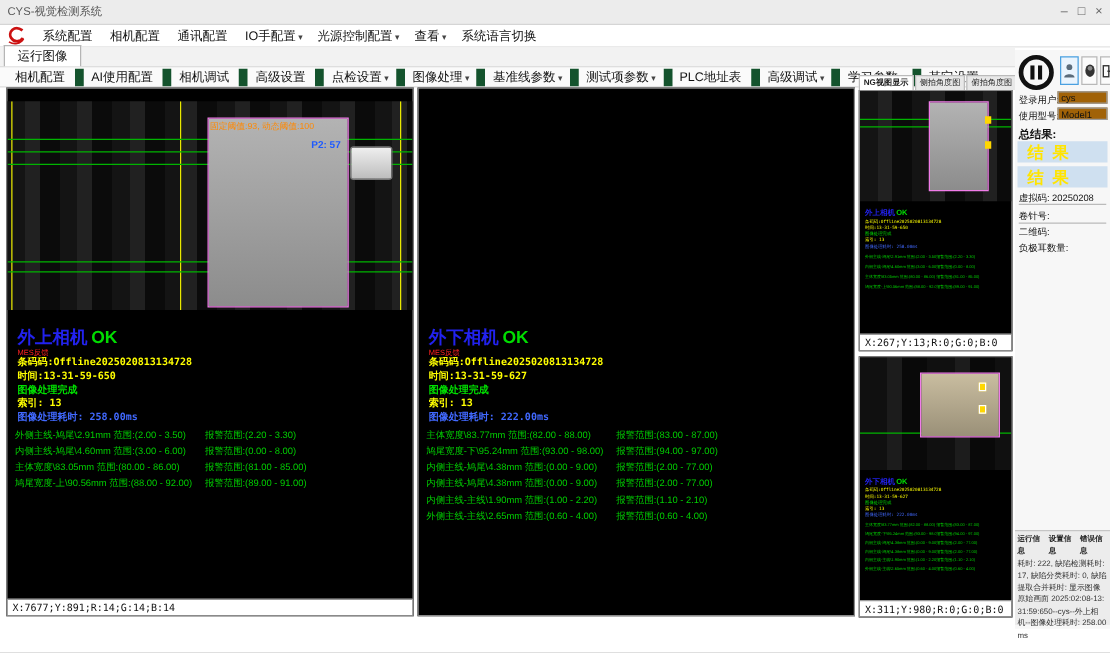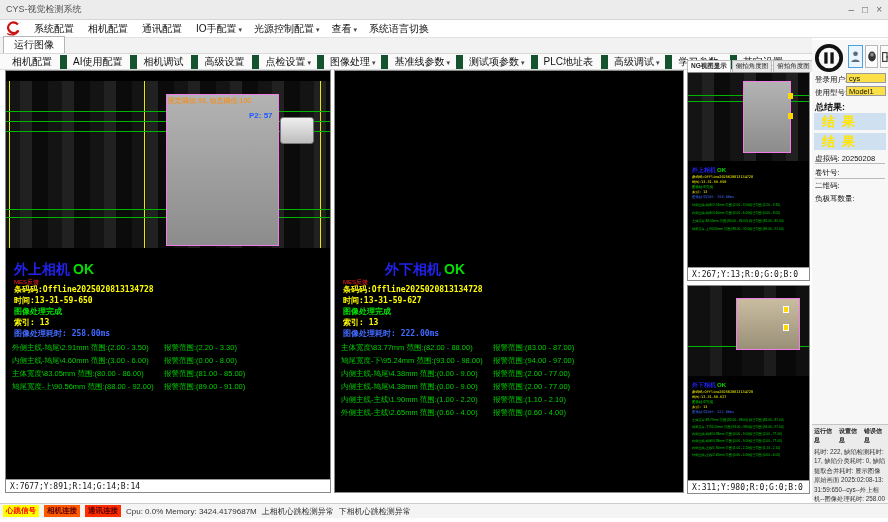--- a/index.html
+++ b/index.html
@@ -70,21 +70,21 @@
   .mini-rows .mrow{height:8px;}
   .mini-rows .measure{width:57px;font-size:3.2px;}
   .mini-rows .alarm{font-size:3.2px;}
   .mini-rows6 .mrow{height:7px;}
 
   
   .rpanel{left:812px;top:40px;width:76px;height:463px;background:#f7f7f7;}
   .rbtn{position:absolute;background:#fbfbfb;border:1px solid #b8b8b8;display:flex;align-items:center;justify-content:center;}
   .rbtn.sel{border:1px solid #4aa0e0;background:#eaf4fd;}
   .rlabel{position:absolute;font-size:7.5px;color:#111;white-space:nowrap;}
-  .rvalue{position:absolute;background:#fde047;border:1px solid #9a9a9a;font-size:7.5px;color:#111;
+  .rvalue{position:absolute;background:#a16207;border:1px solid #9a9a9a;font-size:7.5px;color:#111;
     padding:0 2px;height:10px;line-height:9px;white-space:nowrap;}
   .result-box{position:absolute;background:#cfe0f0;color:#ffe400;font-size:13px;font-weight:bold;
     letter-spacing:7px;display:flex;align-items:center;padding-left:8px;}
   .info-panel{position:absolute;left:0;top:384px;width:76px;height:76px;background:#ececec;border-top:1px solid #c5c5c5;padding:2px;}
   .info-tabs{display:flex;gap:3px;font-size:6px;font-weight:bold;color:#222;}
   .info-body{font-size:6.3px;color:#333;line-height:1.5;margin-top:2px;word-break:break-all;}
 
   
   .statusbar{left:0;top:503px;width:888px;height:15px;background:#f4f4f4;border-top:1px solid #ccc;
     display:flex;align-items:center;gap:5px;padding:0 3px;}
@@ -213,21 +213,21 @@
 
         <div class="mrow">
           <span class="measure">鸠尾宽度-上\90.56mm 范围:(88.00 - 92.00)</span>
           <span class="alarm">报警范围:(89.00 - 91.00)</span>
         </div>
       </div>
     <div class="vfooter">X:7677;Y:891;R:14;G:14;B:14</div>
   </div>
 
   <div class="abs view" style="left:334px;top:70px;width:350px;height:423px;">
-    <div class="res-title" style="left:8px;top:190px;margin-left:42px;">
+    <div class="res-title" style="left:8px;top:190px;">
       <span>外下相机</span><span class="ok">OK</span>
     </div>
     <div class="res-mes" style="left:8px;top:207px;">MES反馈</div>
     <div class="ln ln-y" style="left:8px;top:213px;">条码码:Offline2025020813134728</div>
     <div class="ln ln-y" style="left:8px;top:224px;">时间:13-31-59-627</div>
     <div class="ln ln-g" style="left:8px;top:235px;">图像处理完成</div>
     <div class="ln ln-y" style="left:8px;top:246px;">索引: 13</div>
     <div class="ln ln-b" style="left:8px;top:257px;">图像处理耗时: 222.00ms</div>
     <div class="rows" style="top:270px;">
 
@@ -400,22 +400,14 @@
     <div class="info-panel">
       <div class="info-tabs">
         <span>运行信息</span>
         <span>设置信息</span>
         <span>错误信息</span>
       </div>
       <div class="info-body">耗时: 222, 缺陷检测耗时: 17, 缺陷分类耗时: 0, 缺陷提取合并耗时: 显示图像原始画面 2025:02:08-13:31:59:650--cys--外上相机--图像处理耗时: 258.00ms</div>
     </div>
   </div>
 
-  <div class="abs statusbar">
-    <span class="badge b-yellow">心跳信号</span>
-    <span class="badge b-orange">相机连接</span>
-    <span class="badge b-red">通讯连接</span>
-    <span class="sb-text">Cpu: 0.0% Memory: 3424.4179687M</span>
-    <span class="sb-text">上相机心跳检测异常</span>
-    <span class="sb-text">下相机心跳检测异常</span>
-  </div>
 
 </div>
 
 </body></html>

